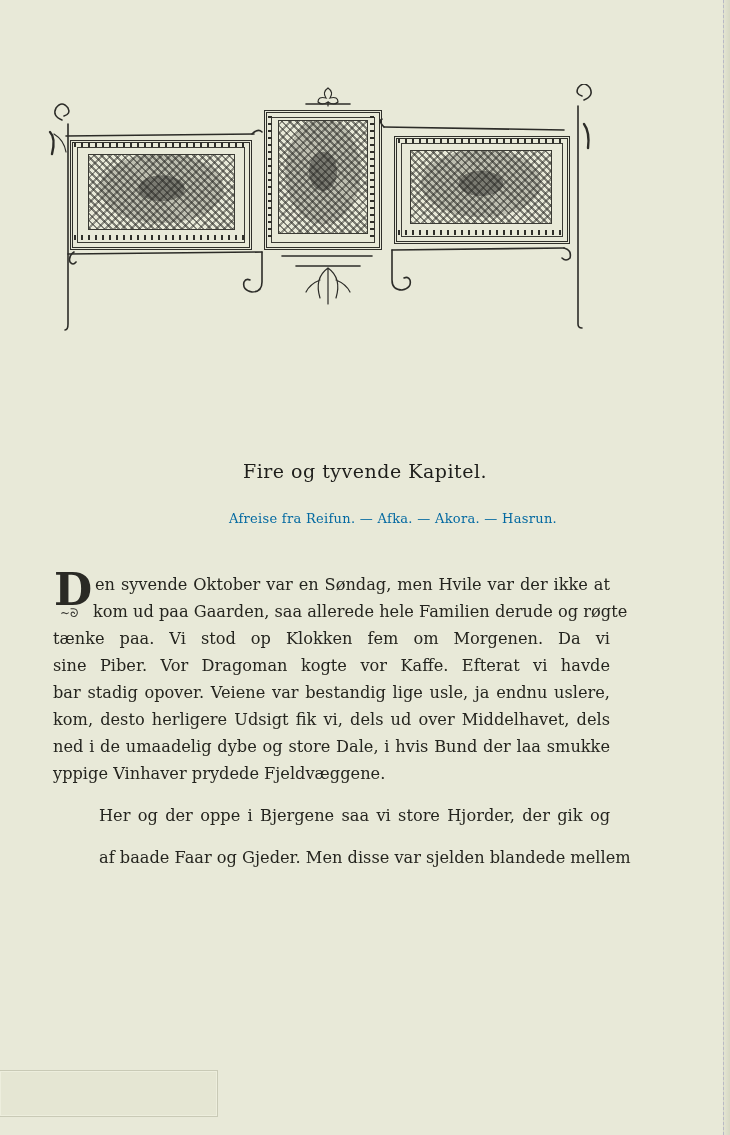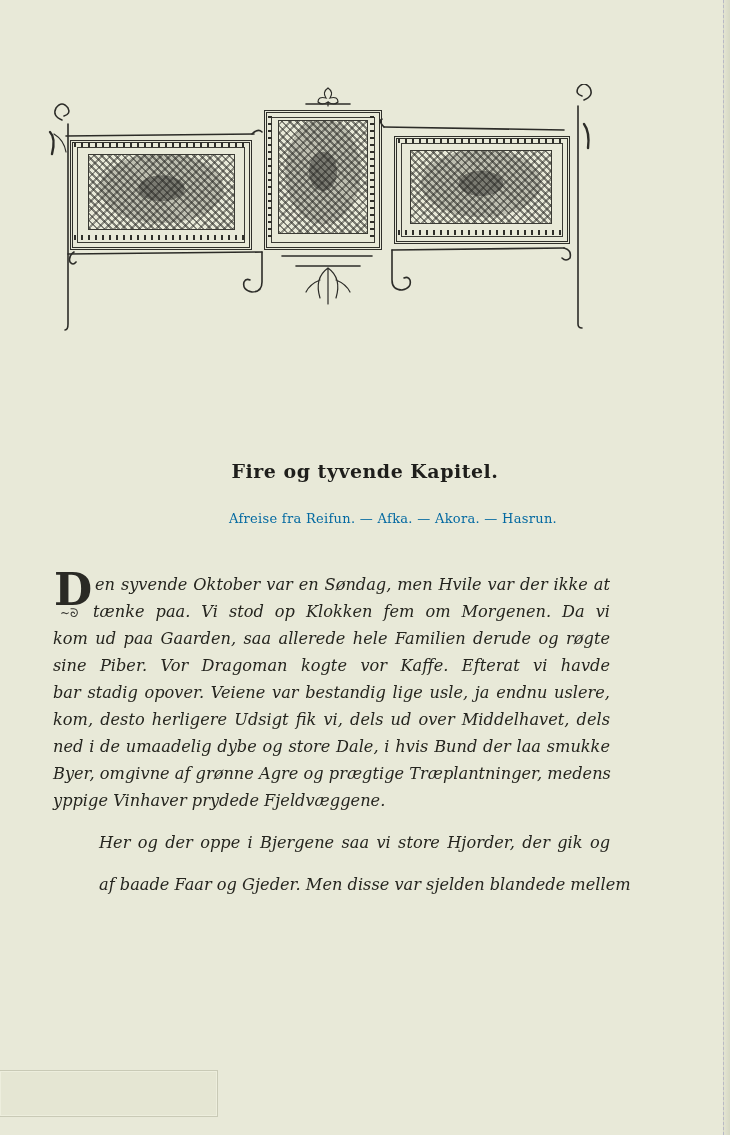--- a/index.html
+++ b/index.html
@@ -37,35 +37,35 @@
   }
   .tick-border-v {
     position: absolute;
     background: repeating-linear-gradient(to bottom, #2f2f2a 0 2px, transparent 2px 7px);
   }
 
   
   .chapter-title {
     position: absolute; left: 0; width: 730px; top: 460px;
     text-align: center;
-    font-family: "DejaVu Serif", serif; font-weight: bold;
+    font-family: "DejaVu Serif", serif; font-weight: normal;
     font-size: 19px; letter-spacing: 0.5px; color: #1e1e1b;
   }
   .chapter-summary {
     position: absolute; left: 0; width: 730px; top: 511px;
     text-align: center;
     font-family: "DejaVu Serif", serif; font-size: 13px;
     color: #0369a1; letter-spacing: 0.3px; padding-left: 28px;
   }
 
   
   .body-text {
     position: absolute; left: 53px; width: 557px; top: 571px;
     font-family: "DejaVu Serif", serif;
-    font-size: 16.2px; line-height: 27px; color: #25251f; font-style: italic;
+    font-size: 16.2px; line-height: 27px; color: #25251f;
   }
   .para { margin: 0; text-align: justify; text-align-last: justify; }
   .para .line { display: block; text-align: justify; text-align-last: justify; white-space: nowrap; }
   .para .line.last { text-align-last: left; }
   .para.indent .line:first-child { padding-left: 46px; }
   .para + .para { margin-top: 15px; }
   .first-para .line:nth-child(1),
   .first-para .line:nth-child(2) { padding-left: 42px; }
   .first-para .line:nth-child(2) { padding-left: 40px; }
 
@@ -148,27 +148,26 @@
 
 <div class="chapter-title">Fire og tyvende Kapitel.</div>
 <div class="chapter-summary">Afreise fra Reifun. — Afka. — Akora. — Hasrun.</div>
 
 <div class="drop-cap">D</div>
 <div class="drop-cap-flourish">~ᘐ</div>
 
 <div class="body-text">
   <p class="para first-para">
     <span class="line">en syvende Oktober var en Søndag, men Hvile var der ikke at</span>
+    <span class="line">kom ud paa Gaarden, saa allerede hele Familien derude og røgte</span>
     <span class="line">tænke paa. Vi stod op Klokken fem om Morgenen. Da vi</span>
-    <span class="line">kom ud paa Gaarden, saa allerede hele Familien derude og røgte</span>
     <span class="line">sine Piber. Vor Dragoman kogte vor Kaffe. Efterat vi havde</span>
     <span class="line">bar stadig opover. Veiene var bestandig lige usle, ja endnu uslere,</span>
     <span class="line">kom, desto herligere Udsigt fik vi, dels ud over Middelhavet, dels</span>
     <span class="line">ned i de umaadelig dybe og store Dale, i hvis Bund der laa smukke</span>
-    <span class="line">Byer, omgivne af grønne Agre og prægtige Træplantninger, medens</span>
     <span class="line last">yppige Vinhaver prydede Fjeldvæggene.</span>
   </p>
   <p class="para indent">
     <span class="line">Her og der oppe i Bjergene saa vi store Hjorder, der gik og</span>
   </p>
   <p class="para indent">
     <span class="line">af baade Faar og Gjeder. Men disse var sjelden blandede mellem</span>
   </p>
 </div>
 

